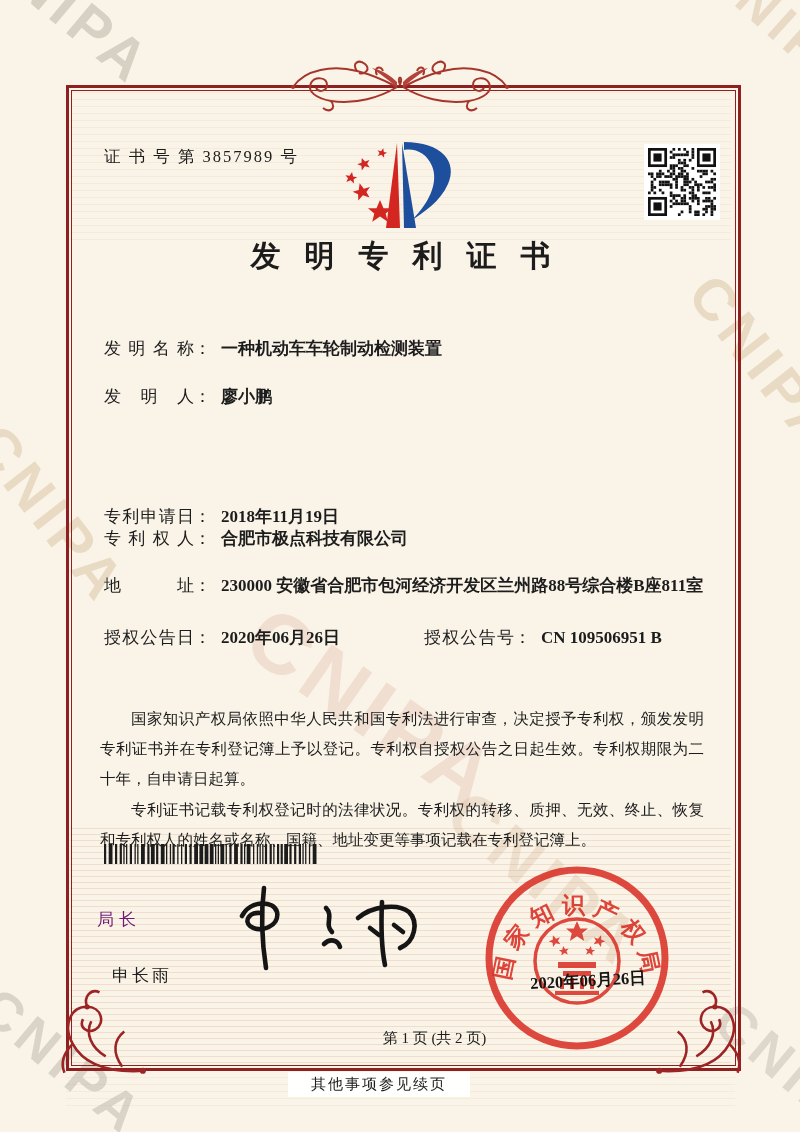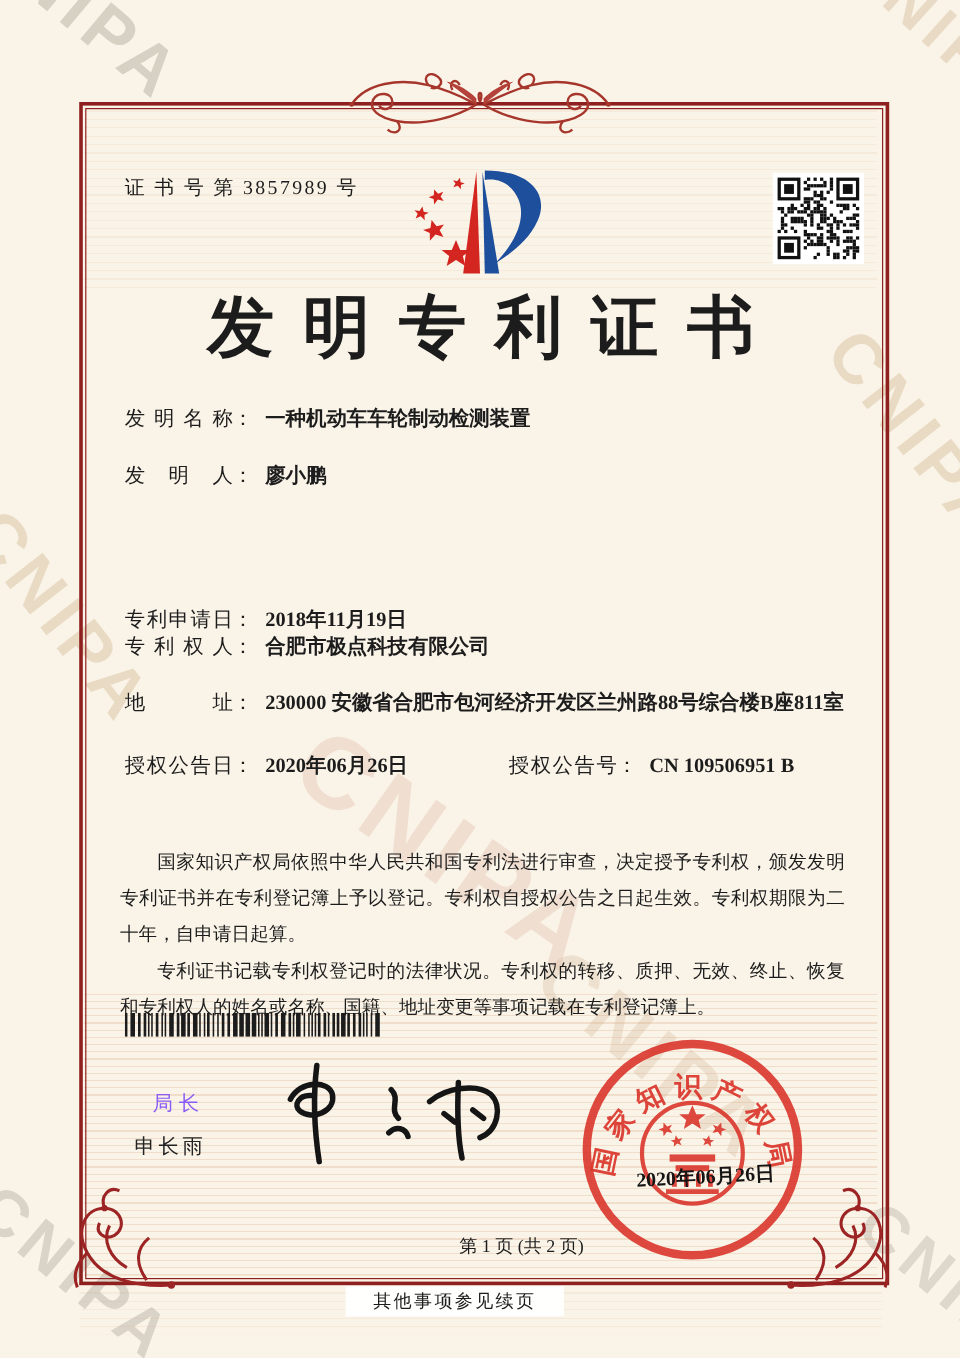--- a/index.html
+++ b/index.html
@@ -9,34 +9,34 @@
   
   .wm{position:absolute;font-family:"Liberation Sans","DejaVu Sans",sans-serif;font-weight:bold;letter-spacing:6px;pointer-events:none;white-space:nowrap;}
   
   #frame{position:absolute;left:66px;top:85px;width:669px;height:980px;border:3px solid #8e2020;}
   #frame-inner{position:absolute;left:2px;top:2px;right:2px;bottom:2px;border:1px solid #8e2020;}
   
   .waves{position:absolute;pointer-events:none;background:repeating-linear-gradient(180deg,rgba(214,158,116,0.26) 0px,rgba(214,158,116,0.26) 1px,rgba(255,255,255,0) 1px,rgba(255,255,255,0) 6px);}
   .waves-soft{position:absolute;pointer-events:none;background:repeating-linear-gradient(180deg,rgba(214,158,116,0.12) 0px,rgba(214,158,116,0.12) 1px,rgba(255,255,255,0) 1px,rgba(255,255,255,0) 7px);}
   
   #cert-no{position:absolute;left:104px;top:146px;font-size:16.5px;letter-spacing:2px;}
-  #title{position:absolute;left:66px;top:236px;width:669px;text-align:center;font-size:56px;font-weight:600;letter-spacing:24px;text-indent:24px;}
+  #title{position:absolute;left:66px;top:236px;width:669px;text-align:center;font-size:30px;font-weight:600;letter-spacing:24px;text-indent:24px;}
   
   .frow{position:absolute;left:104px;font-size:17px;}
   .lbl{display:inline-block;width:90px;text-align:justify;text-align-last:justify;vertical-align:top;}
   .colon{display:inline-block;vertical-align:top;margin-right:10px;}
   .val{display:inline-block;max-width:505px;font-weight:700;vertical-align:top;line-height:1.45;}
   
   #body-text{position:absolute;left:100px;top:660px;width:604px;font-size:15.5px;line-height:1.95;text-align:justify;margin-top:44px;}
   #body-text p{margin:0;text-indent:2em;}
   
   #barcode{position:absolute;left:104px;top:844px;}
   
-  #signer-title{position:absolute;left:127px;top:908px;font-family:"Liberation Sans","DejaVu Sans",sans-serif;font-size:17px;letter-spacing:5px;color:#8b5cf6;}
-  #signer-name{position:absolute;left:112px;top:944px;font-family:"Liberation Sans","DejaVu Sans",sans-serif;font-size:17px;letter-spacing:3px;color:#222;}
+  #signer-title{position:absolute;left:97px;top:908px;font-family:"Liberation Sans","DejaVu Sans",sans-serif;font-size:17px;letter-spacing:5px;color:#701a75;}
+  #signer-name{position:absolute;left:112px;top:964px;font-family:"Liberation Sans","DejaVu Sans",sans-serif;font-size:17px;letter-spacing:3px;color:#222;}
   #signature{position:absolute;left:222px;top:880px;}
   
   #seal{position:absolute;left:480px;top:861px;opacity:.93;}
   #seal-date{position:absolute;left:498px;top:970px;width:180px;text-align:center;font-size:16.5px;font-weight:600;color:#141414;transform:rotate(-3deg);}
   
   #page-number{position:absolute;left:66px;top:1029px;width:669px;text-align:center;font-size:15px;padding-left:34px;}
   #cont-strip{position:absolute;left:288px;top:1072px;width:182px;height:25px;background:rgba(255,255,255,0.95);display:flex;align-items:center;justify-content:center;font-size:15px;letter-spacing:2px;}
   
   .orn{position:absolute;pointer-events:none;}
 </style>

